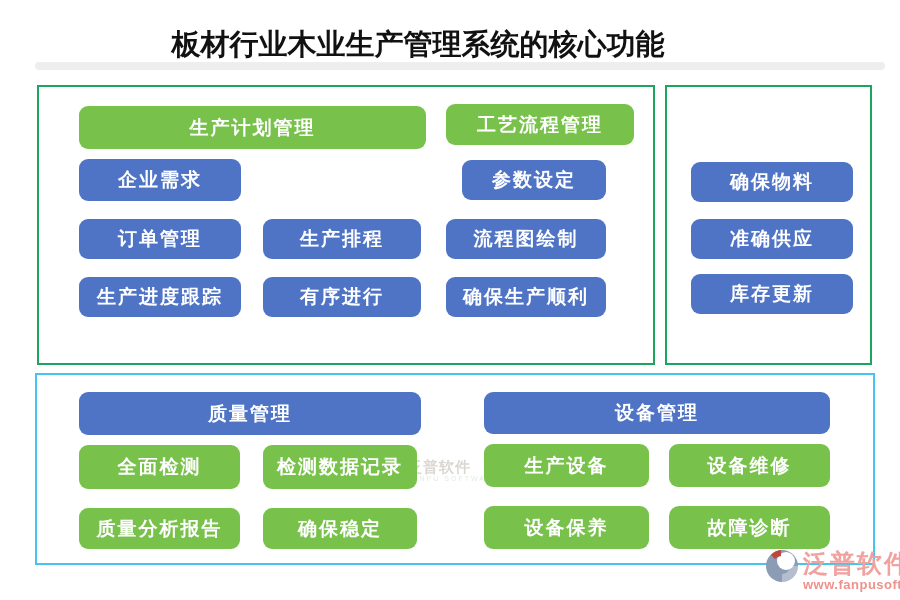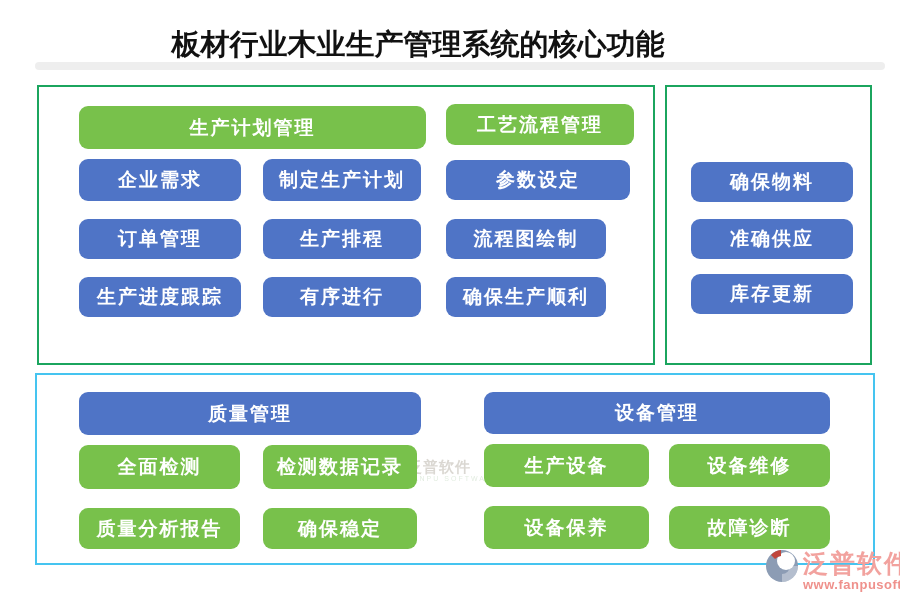--- a/index.html
+++ b/index.html
@@ -58,22 +58,21 @@
       <div class="wm-text">泛普软件</div>
       <div class="wm-sub">FANPU SOFTWARE</div>
     </span>
   </div>
 
   <div class="gbox" style="left:37px; top:85px; width:618px; height:280px;">
     <div class="node green hdr" style="left:40px; top:19px; width:347px; height:43px;">生产计划管理</div>
     <div class="node green hdr" style="left:407px; top:17px; width:188px; height:41px;">工艺流程管理</div>
 
     <div class="node blue" style="left:40px; top:72px; width:162px; height:42px;">企业需求</div>
-    <div class="node blue" style="left:224px; top:72px; width:158px; height:42px;">制定生产计划</div>
-    <div class="node blue" style="left:407px; top:73px; width:184px; height:40px;">参数设定</div>
+    <div class="node blue" style="left:423px; top:73px; width:144px; height:40px;">参数设定</div>
 
     <div class="node blue" style="left:40px; top:132px; width:162px; height:40px;">订单管理</div>
     <div class="node blue" style="left:224px; top:132px; width:158px; height:40px;">生产排程</div>
     <div class="node blue" style="left:407px; top:132px; width:160px; height:40px;">流程图绘制</div>
 
     <div class="node blue" style="left:40px; top:190px; width:162px; height:40px;">生产进度跟踪</div>
     <div class="node blue" style="left:224px; top:190px; width:158px; height:40px;">有序进行</div>
     <div class="node blue" style="left:407px; top:190px; width:160px; height:40px;">确保生产顺利</div>
   </div>
 

